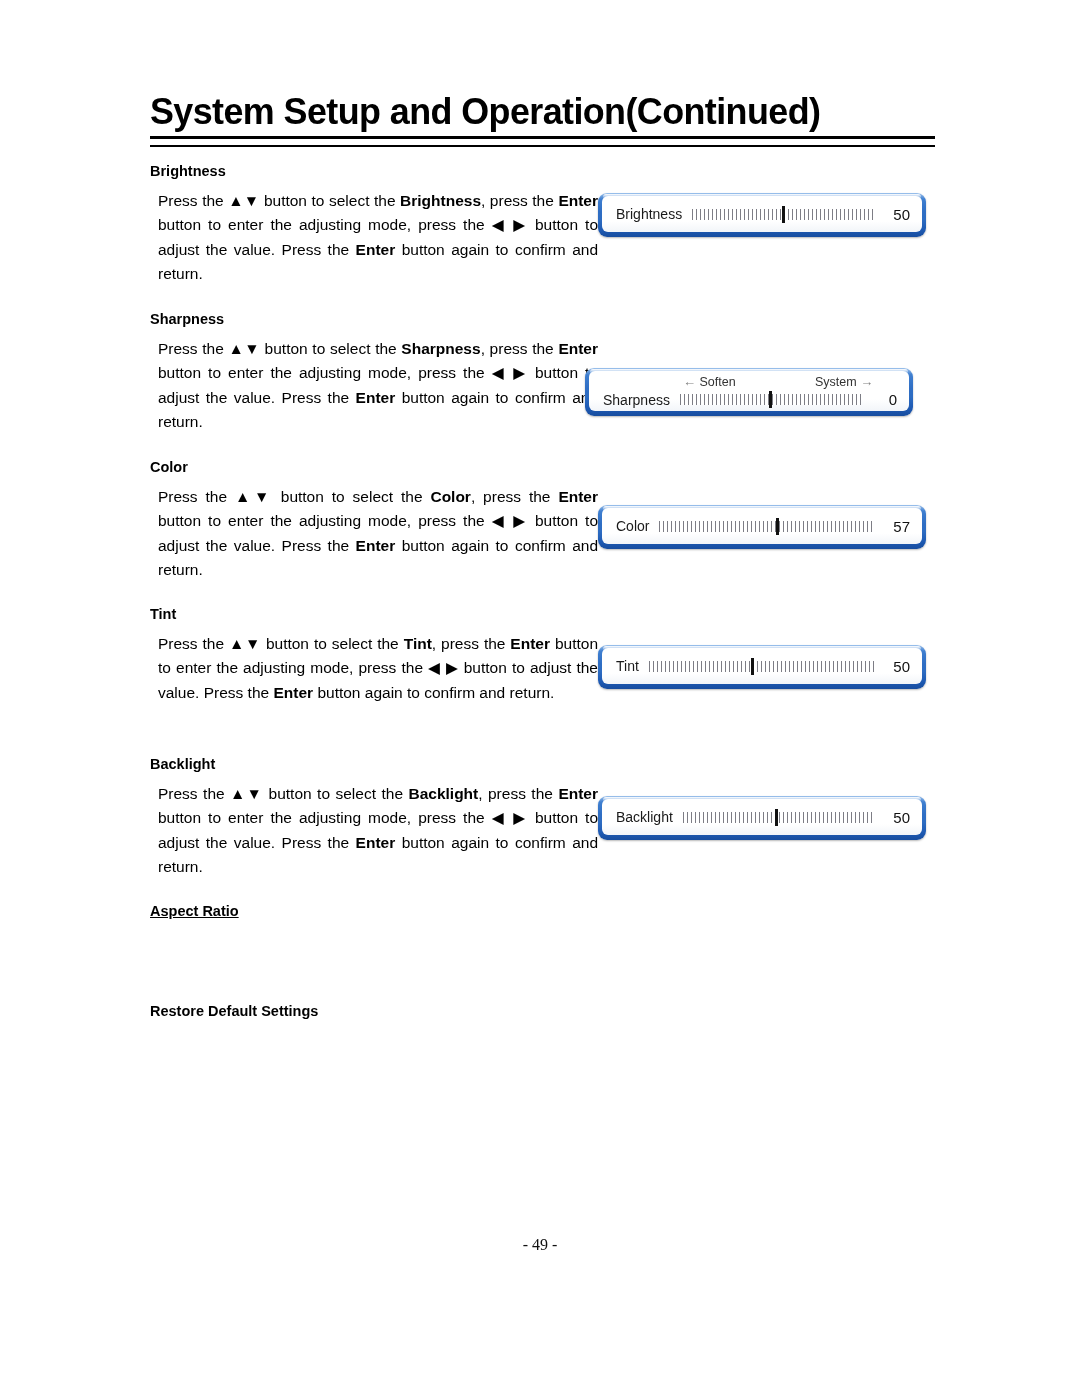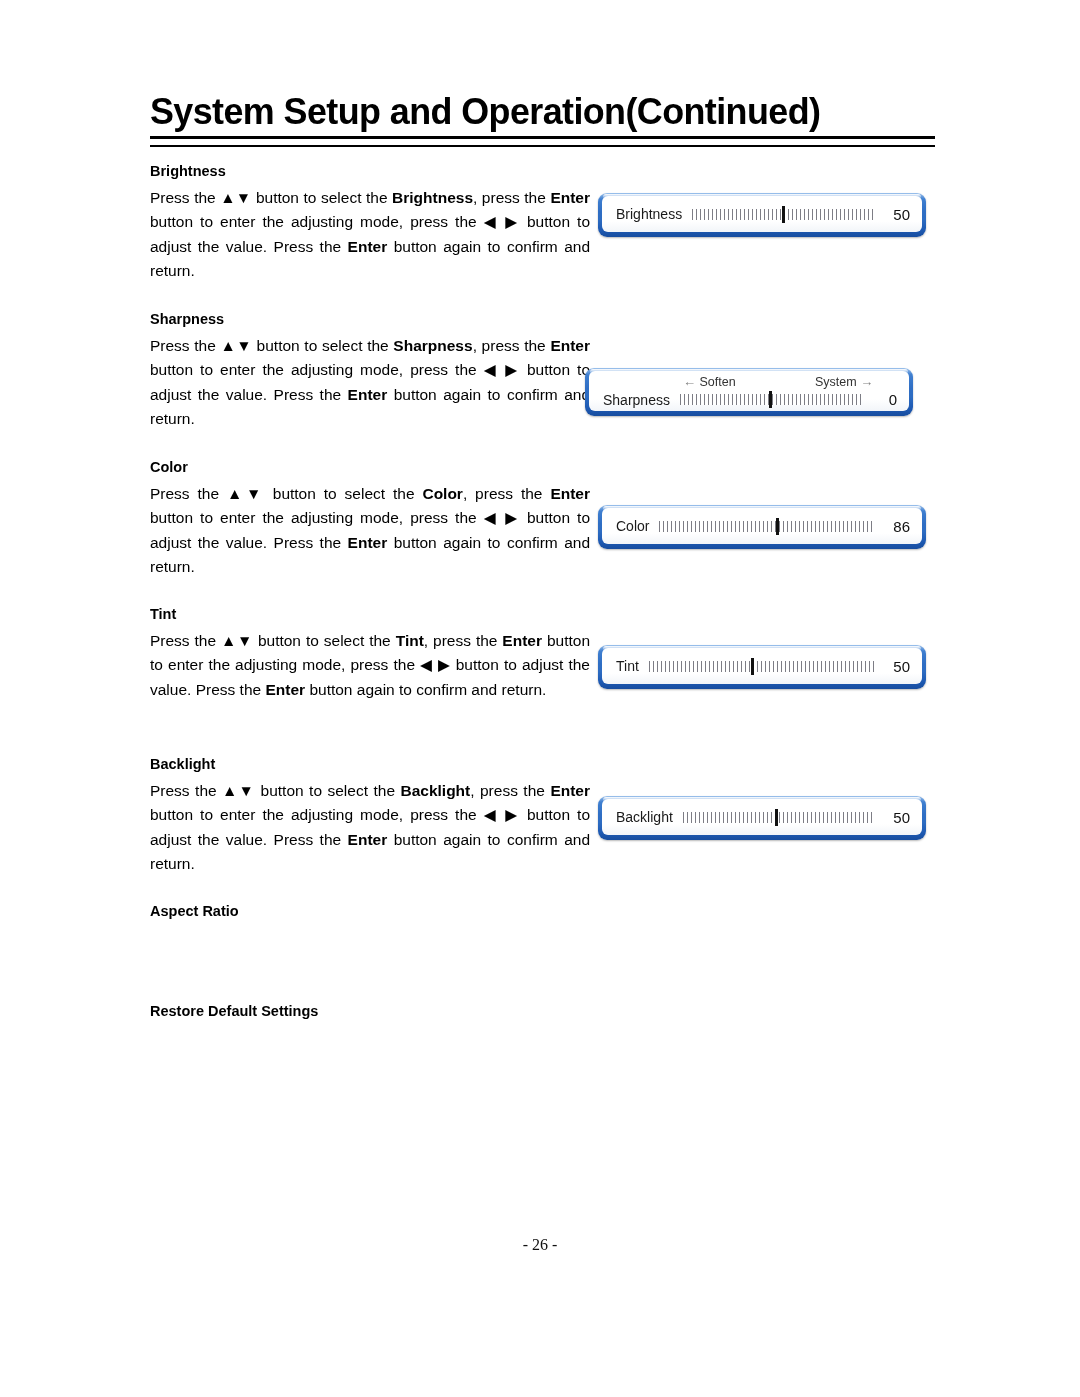--- a/index.html
+++ b/index.html
@@ -61,36 +61,36 @@
   .sec-head {
     font-size: 14.5px;
     font-weight: bold;
     line-height: 20px;
     margin: 0 0 5px 0;
   }
 
   .sec-body {
     font-size: 15.5px;
     line-height: 24.4px;
-    margin: 0;
+    margin: 8px;
   }
   .sec-body.narrow { width: 440px; }
   .sec-body.wide   { width: 788px; }
   .sec-body.just   { text-align: justify; }
 
   b { font-weight: bold; }
   .arrows { letter-spacing: 0px; }
 
   
   #sec-brightness { position:absolute; left:0;  top:0;   }
   #sec-sharpness  { position:absolute; left:0;  top:148px; }
   #sec-color      { position:absolute; left:0;  top:296px; }
   #sec-tint       { position:absolute; left:0;  top:443px; }
   #sec-backlight  { position:absolute; left:0;  top:593px; }
-  #sec-aspect     { position:absolute; left:0;  top:740px; }
+  #sec-aspect     { position:absolute; left:0;  top:740px;text-decoration:underline; }
   #sec-restore    { position:absolute; left:0;  top:840px; }
 
   
   .osd {
     position: absolute;
     box-sizing: border-box;
     border-radius: 9px;
     padding: 3px 4px 5px 4px;
     background:
       linear-gradient(180deg,
@@ -287,21 +287,21 @@
     </div>
   </div>
 
   <div class="osd" id="osd-color">
     <div class="osd-inner">
       <div class="osd-row">
         <span class="osd-label">Color</span>
         <span class="osd-track">
           <span class="osd-cursor" style="left: 55%;"></span>
         </span>
-        <span class="osd-value">86</span>
+        <span class="osd-value">57</span>
       </div>
     </div>
   </div>
 
   <div class="osd" id="osd-tint">
     <div class="osd-inner">
       <div class="osd-row">
         <span class="osd-label">Tint</span>
         <span class="osd-track">
           <span class="osd-cursor" style="left: 46%;"></span>
@@ -316,15 +316,15 @@
       <div class="osd-row">
         <span class="osd-label">Backlight</span>
         <span class="osd-track">
           <span class="osd-cursor" style="left: 49%;"></span>
         </span>
         <span class="osd-value">50</span>
       </div>
     </div>
   </div>
 
-  <div class="footer">- 26 -</div>
+  <div class="footer">- 49 -</div>
 
 </div>
 
 </body></html>

